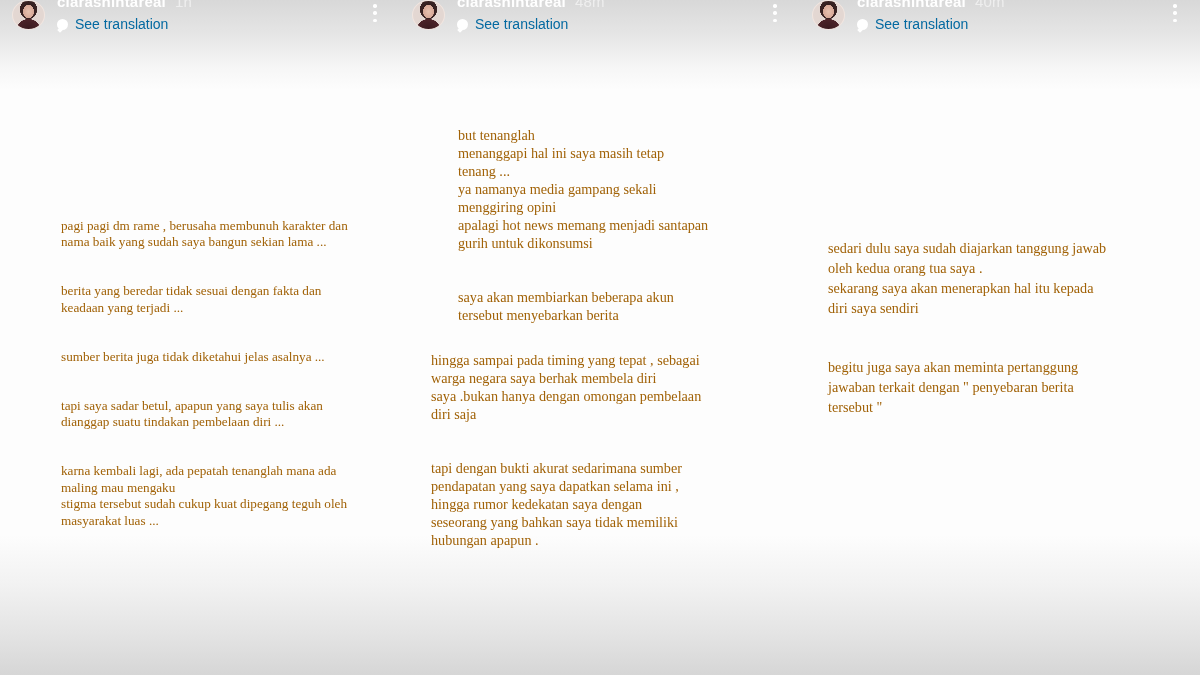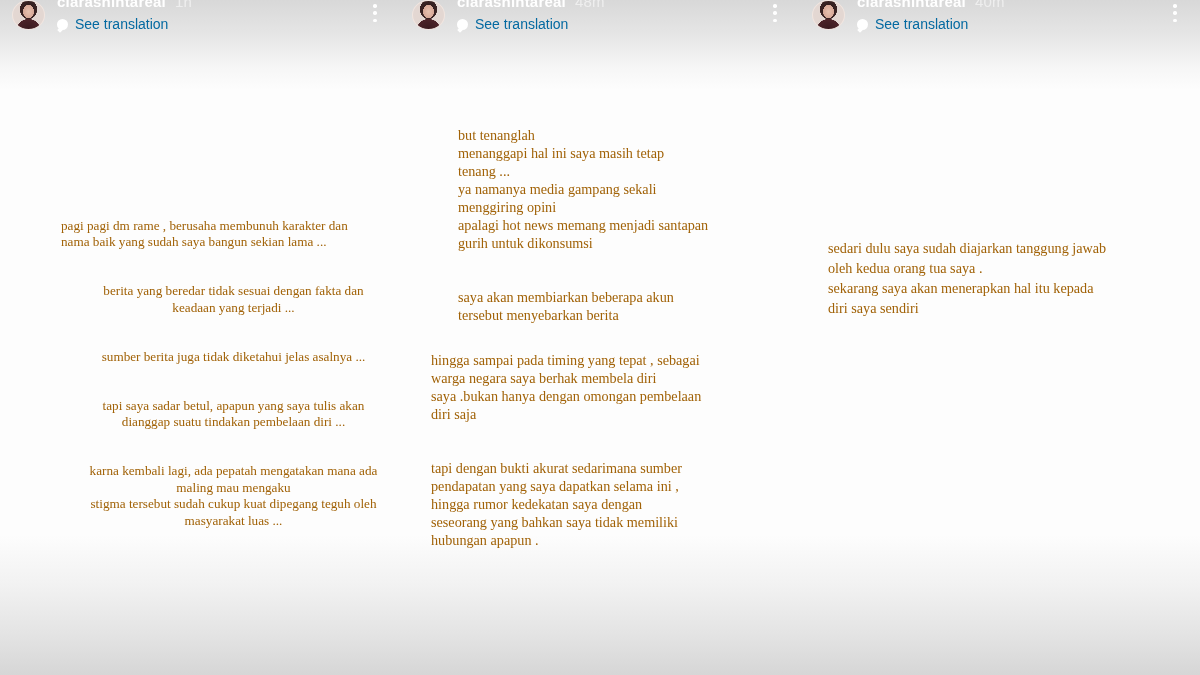--- a/index.html
+++ b/index.html
@@ -61,21 +61,21 @@
   .text-block {
     position: absolute; color: #a16207; white-space: pre-line;
   }
   .s1 .text-block { left: 37px; top: 201px; width: 345px; font-size: 13.2px; line-height: 16.5px; }
   .s2 .text-block { font-size: 14.2px; line-height: 18px; }
   .s2 .tb1 { left: 458px; top: 108px; width: 320px; }
   .s2 .tb2 { left: 443px; top: 333px; width: 335px; }
   .s3 .text-block { left: 828px; top: 218px; width: 350px; font-size: 14.2px; line-height: 20px; }
   .s2 .tb1, .s2 .tb2 { position: absolute; }
   .para { display: block; }
-  .s1 .para + .para { margin-top: 16px; text-align: center; }
+  .s1 .para + .para { margin-top: 16px; }
   .s2 .para + .para { margin-top: 18px; }
   .s3 .para + .para { margin-top: 19px; }
   .s2 .tb1 { left: 58px; }
   .s2 .tb2 { left: 31px; font-family: Liberation Serif, serif; }
   .s3 .text-block { left: 28px; }
   .s1 .text-block { left: 37px; margin-left: 24px; }
 </style>
 </head>
 <body>
 
@@ -100,21 +100,21 @@
         </div>
     </div>
     <div class="text-block">
       <span class="para">pagi pagi dm rame , berusaha membunuh karakter dan
 nama baik yang sudah saya bangun sekian lama ...</span>
       <span class="para">berita yang beredar tidak sesuai dengan fakta dan
 keadaan yang terjadi ...</span>
       <span class="para">sumber berita juga tidak diketahui jelas asalnya ...</span>
       <span class="para">tapi saya sadar betul, apapun yang saya tulis akan
 dianggap suatu tindakan pembelaan diri ...</span>
-      <span class="para">karna kembali lagi, ada pepatah mengatakan mana ada
+      <span class="para">karna kembali lagi, ada pepatah tenanglah mana ada
 maling mau mengaku
 stigma tersebut sudah cukup kuat dipegang teguh oleh
 masyarakat luas ...</span>
     </div>
   </div>
 
   <div class="story s2">
     <div class="top-shade"></div>
     <div class="bottom-shade"></div>
     <div class="header">
@@ -172,16 +172,19 @@
           <span></span>
           <span></span>
           <span></span>
         </div>
     </div>
     <div class="text-block">
       <span class="para">sedari dulu saya sudah diajarkan tanggung jawab
 oleh kedua orang tua saya .
 sekarang saya akan menerapkan hal itu kepada
 diri saya sendiri</span>
+      <span class="para">begitu juga saya akan meminta pertanggung
+jawaban terkait dengan " penyebaran berita
+tersebut "</span>
     </div>
   </div>
 
 </div>
 
 </body></html>

